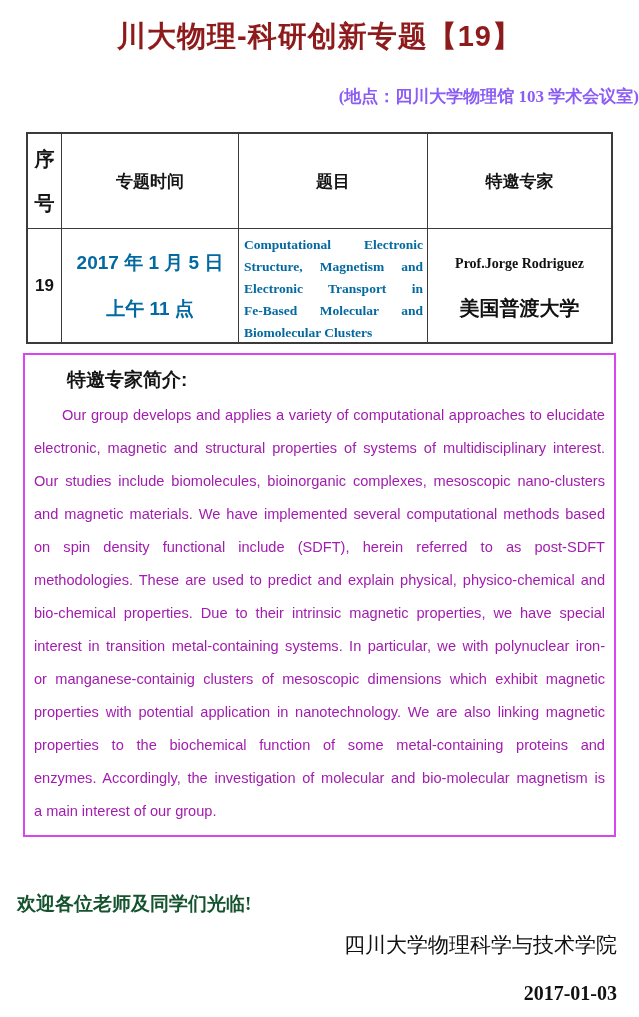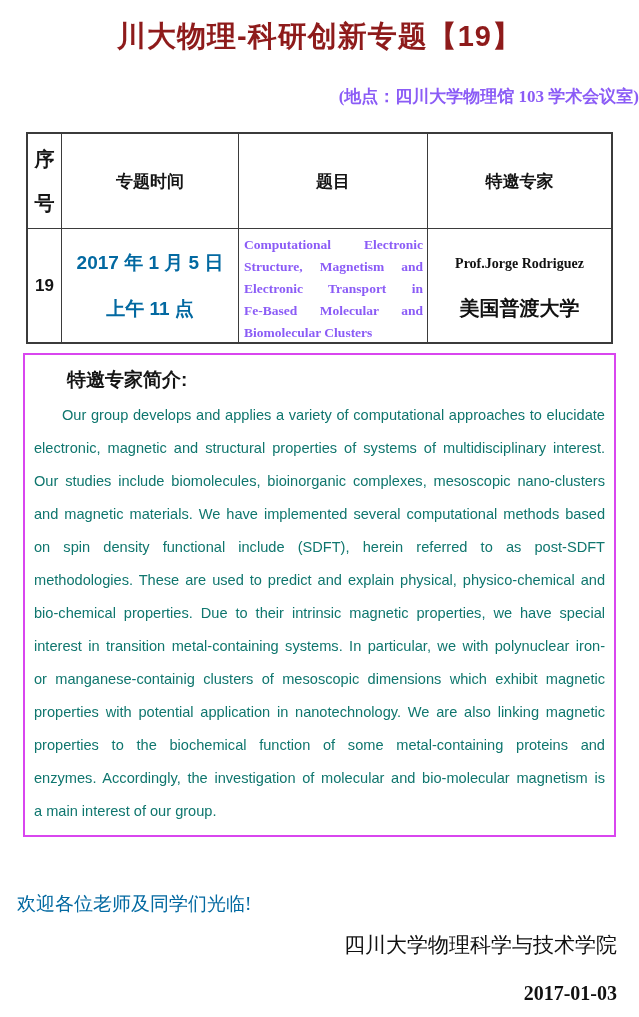--- a/index.html
+++ b/index.html
@@ -66,21 +66,21 @@
   }
   .topic-cell{
     justify-content:flex-start;
     padding:5px 4px 0 5px;
     align-items:stretch;
   }
   .topic-line{
     font-family:"Liberation Serif", serif;
     font-weight:bold;font-size:13.5px;line-height:22px;
     text-align:justify;text-align-last:justify;
-    color:#8b5cf6;
+    color:#0369a1;
   }
   .topic-line.last{text-align-last:left;}
   .expert-name{
     font-family:"Liberation Serif", serif;
     font-weight:bold;font-size:14px;line-height:24px;color:#111111;
   }
   .expert-affil{
     font-family:"Liberation Sans", sans-serif;
     font-weight:bold;font-size:20px;line-height:24px;margin-top:20px;color:#111111;
   }
@@ -93,30 +93,30 @@
   }
   .bio-heading{
     margin:12px 0 6px 42px;
     font-family:"Liberation Sans", sans-serif;
     font-weight:bold;font-size:19px;color:#151515;
   }
   .bio-lines{padding:0 9px 0 9px;}
   .bio-line{
     font-family:"Liberation Sans", sans-serif;
     font-size:14.6px;height:33px;line-height:33px;
-    color:#0f766e;
+    color:#a21caf;
     text-align:justify;text-align-last:justify;
     white-space:nowrap;overflow:visible;
   }
   .bio-line:first-child{text-indent:28px;}
   .bio-line.last{text-align-last:left;}
   
   .welcome-line{
     position:absolute;top:891px;left:17px;
-    font-weight:normal;font-size:19px;color:#0369a1;
+    font-weight:bold;font-size:19px;color:#14532d;
   }
   .signature-line{
     position:absolute;top:931px;right:22px;
     font-size:21px;color:#111111;
   }
   .date-line{
     position:absolute;top:982px;right:22px;
     font-weight:bold;font-size:20px;color:#111111;
   }
 </style>

